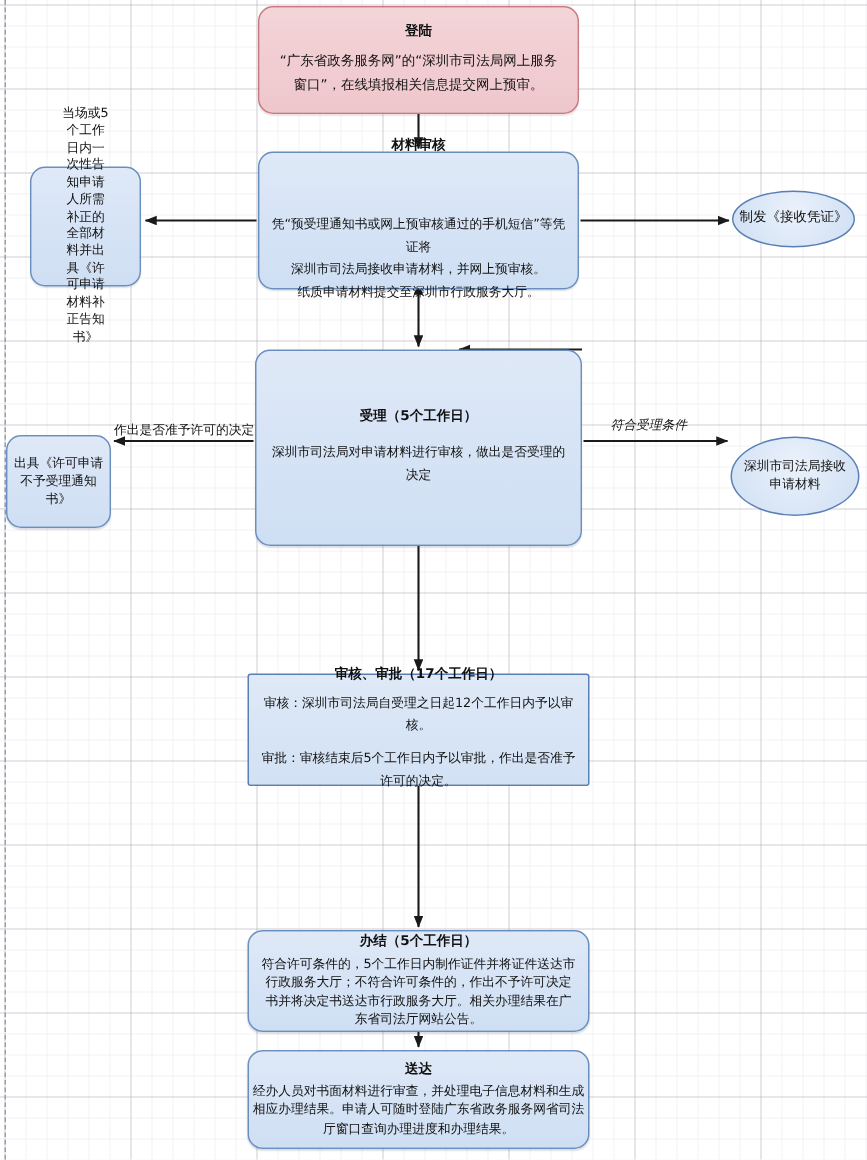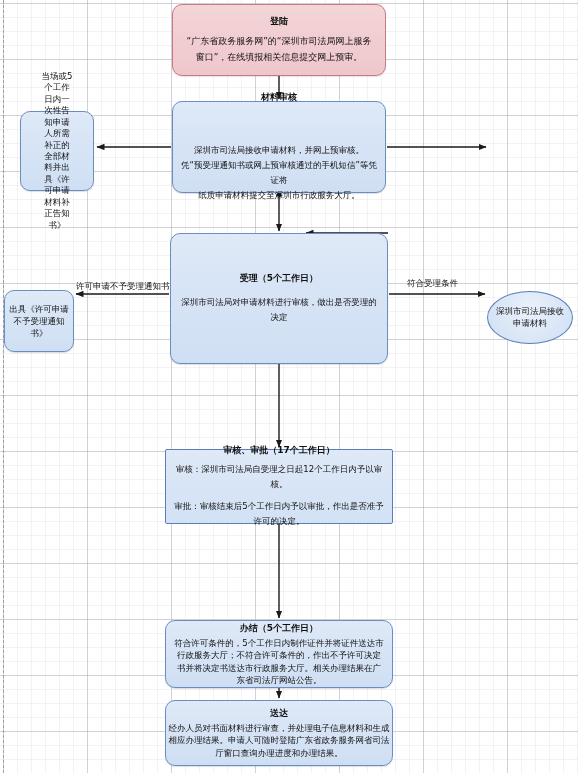--- a/index.html
+++ b/index.html
@@ -131,21 +131,21 @@
 
   
   .edge-label {
     position: absolute;
     font-size: 8.5px;
     color: #111111;
     white-space: nowrap;
     background: transparent;
   }
   #label-incomplete { left: 76px;  top: 281px; }
-  #label-qualified  { left: 407px; top: 278px; }
+  #label-qualified  { left: 407px; top: 278px; font-style: italic; }
 </style>
 </head>
 <body>
 
 <div id="canvas">
 
   <div class="page-edge"></div>
 
   <svg class="wires" viewBox="0 0 578 773">
     <defs>
@@ -199,30 +199,33 @@
   </svg>
 
   <div class="node box-pink" id="node-login">
     <div class="title">登陆</div>
     <div class="body">“广东省政务服务网”的“深圳市司法局网上服务窗口”，在线填报相关信息提交网上预审。</div>
   </div>
 
   <div class="node box-blue" id="node-material">
     <div class="title">材料审核</div>
     <div class="body">
+      <div>凭“预受理通知书或网上预审核通过的手机短信”等凭证将</div>
       <div>深圳市司法局接收申请材料，并网上预审核。</div>
-      <div>凭“预受理通知书或网上预审核通过的手机短信”等凭证将</div>
       <div>纸质申请材料提交至深圳市行政服务大厅。</div>
     </div>
   </div>
 
   <div class="node box-blue" id="node-supplement">
     <div class="body">当场或5个工作日内一次性告知申请人所需补正的全部材料并出具《许可申请材料补正告知书》</div>
   </div>
 
+  <div class="node ellipse" id="node-receipt">
+    <div class="body">制发《接收凭证》</div>
+  </div>
 
   <div class="node box-blue" id="node-accept">
     <div class="title">受理（5个工作日）</div>
     <div class="body">深圳市司法局对申请材料进行审核，做出是否受理的决定</div>
   </div>
 
   <div class="node box-blue" id="node-reject">
     <div class="body">出具《许可申请不予受理通知书》</div>
   </div>
 
@@ -241,16 +244,16 @@
   <div class="node box-blue" id="node-complete">
     <div class="title">办结（5个工作日）</div>
     <div class="body">符合许可条件的，5个工作日内制作证件并将证件送达市行政服务大厅；不符合许可条件的，作出不予许可决定书并将决定书送达市行政服务大厅。相关办理结果在广东省司法厅网站公告。</div>
   </div>
 
   <div class="node box-blue" id="node-deliver">
     <div class="title">送达</div>
     <div class="body">经办人员对书面材料进行审查，并处理电子信息材料和生成相应办理结果。申请人可随时登陆广东省政务服务网省司法厅窗口查询办理进度和办理结果。</div>
   </div>
 
-  <div class="edge-label" id="label-incomplete">许可申请不予受理通知书</div>
+  <div class="edge-label" id="label-incomplete">作出是否准予许可的决定</div>
   <div class="edge-label" id="label-qualified">符合受理条件</div>
 
 </div>
 
 </body></html>

